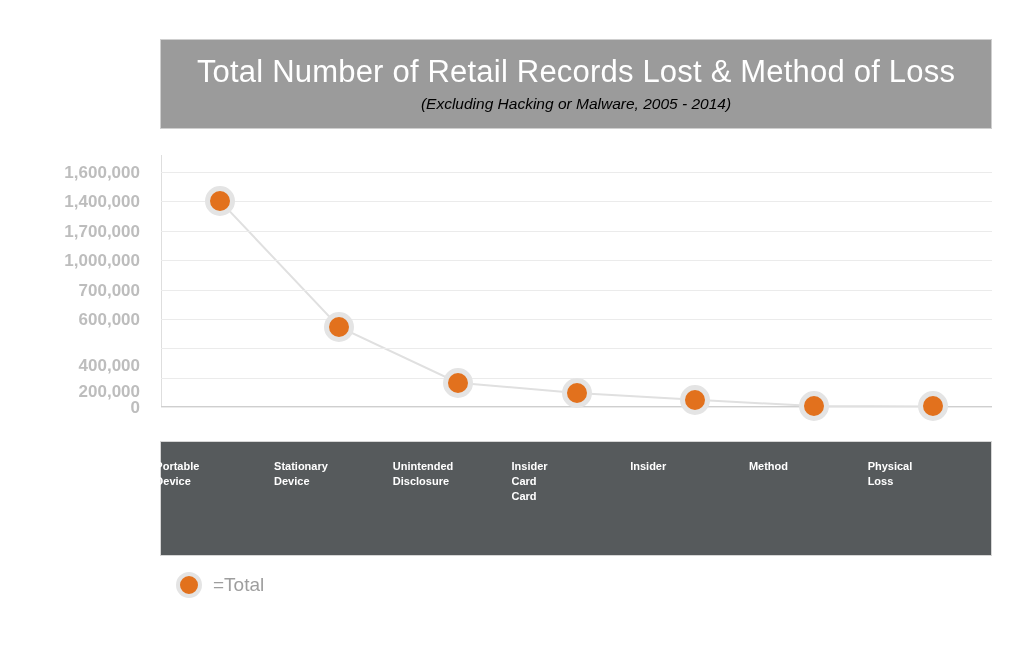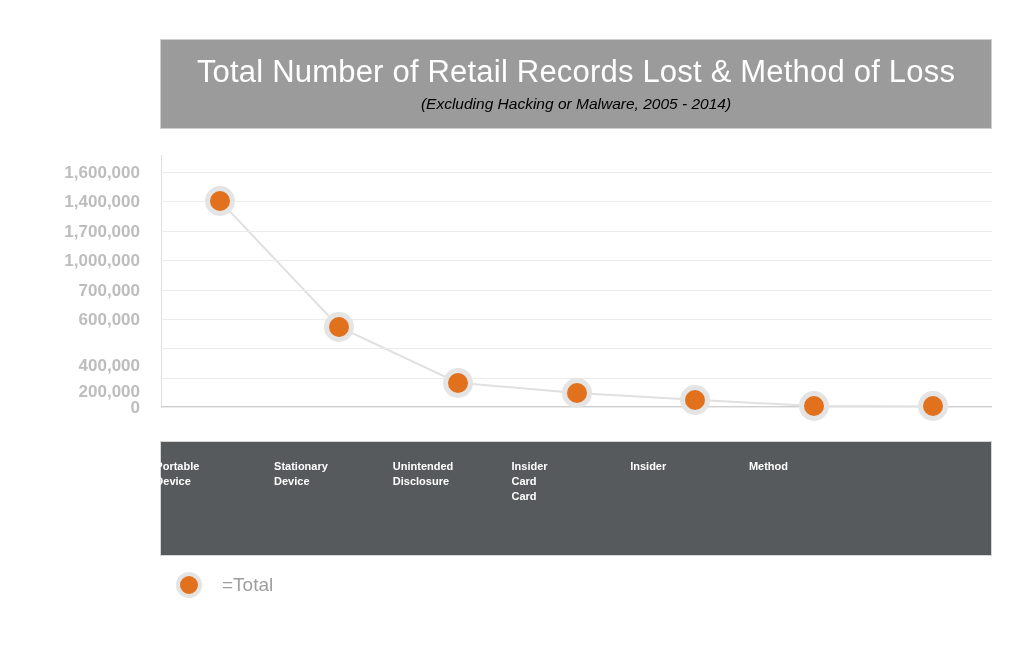--- a/index.html
+++ b/index.html
@@ -154,21 +154,21 @@
     font-family: "Liberation Sans", sans-serif;
   }
 
   
   .legend {
     position: absolute;
     left: 176px;
     top: 572px;
     display: flex;
     align-items: center;
-    gap: 20px;
+    gap: 11px;
   }
   .legend-swatch {
     width: 26px;
     height: 26px;
     border-radius: 50%;
     background: #e2711d;
     border: 4px solid #e4e4e4;
     box-sizing: border-box;
     flex: 0 0 auto;
   }
@@ -243,20 +243,24 @@
         <div>Insider</div>
         <div>Card</div>
         <div>Card</div>
       </div>
       <div class="cat-label" style="left: 534.214px;">
         <div>Insider</div>
       </div>
       <div class="cat-label" style="left: 652.929px;">
         <div>Method</div>
       </div>
+      <div class="cat-label" style="left: 771.643px;">
+        <div>Physical</div>
+        <div>Loss</div>
+      </div>
     </div>
 
   <div class="legend">
     <span class="legend-swatch"></span>
     <span class="legend-text">=Total</span>
   </div>
 
 </div>
 
 </body></html>

